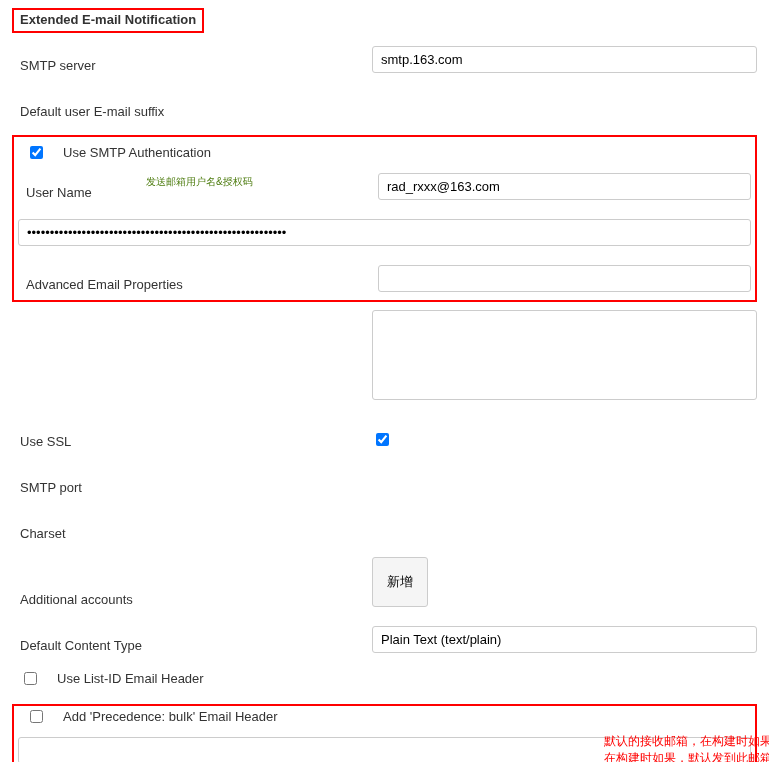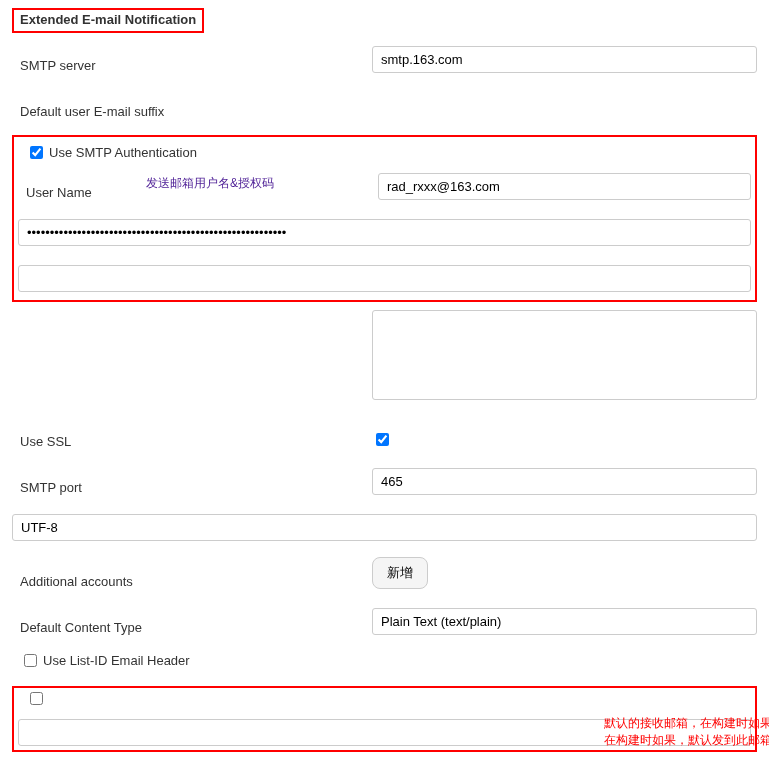--- a/index.html
+++ b/index.html
@@ -53,41 +53,42 @@
     }
     input[type="checkbox"] {
       margin-right: 6px;
       vertical-align: middle;
     }
     .checkbox-row {
       padding-left: 8px;
       margin-bottom: 16px;
       display: flex;
       align-items: center;
+      gap: 14px;
     }
     .red-box-1 {
       border: 2px solid #f00;
       padding: 6px 4px 4px 4px;
       margin-bottom: 4px;
       position: relative;
     }
     .red-note-1 {
-      color: #4c1d95;
-      font-size: 12px;
+      color: #4d7c0f;
+      font-size: 10px;
       position: absolute;
       left: 132px;
       top: 38px;
     }
     .btn {
       background: #f5f5f5;
       border: 1px solid #ccc;
-      padding: 6px 14px;
+      padding: 15px 14px;
       font-size: 13px;
       cursor: pointer;
-      border-radius: 8px;
+      border-radius: 3px;
     }
     .red-box-2 {
       border: 2px solid #f00;
       padding: 1px 4px 2px 4px;
       margin-bottom: 6px;
       position: relative;
     }
     .red-note-2 {
       color: #f00;
       font-size: 12px;
@@ -130,61 +131,62 @@
   </div>
   <div class="red-note-1">发送邮箱用户名&amp;授权码</div>
   <div class="row">
     <div class="label">User Name</div>
     <div class="field"><input type="text" value="rad_rxxx@163.com" style=""></div>
   </div>
   <div class="row">
     <div class="field"><input type="password" value="•••••••••••••••••••••••••••••••••••••••••••••••••••••••••" style=""></div>
   </div>
   <div class="row" style="margin-bottom:4px;">
+    <div class="label">Advanced Email Properties</div>
     <div class="field"><input type="text" value="" style=""></div>
   </div>
 </div>
 
 <div class="row" style="margin-top:8px;">
   <div class="label"></div>
   <div class="field"><textarea class="multiline-area" style=""></textarea></div>
 </div>
 
 <div class="row">
   <div class="label">Use SSL</div>
   <div class="field"><input type="checkbox" checked="" style=""></div>
 </div>
 
 <div class="row">
   <div class="label">SMTP port</div>
-  <div class="field"><input type="text" value="465" style=""></div>
 </div>
 
 <div class="row">
-  <div class="field"><input type="text" value="UTF-8" style=""></div>
+  <div class="label">Charset</div>
 </div>
 
 <div class="row">
   <div class="label">Additional accounts</div>
   <div class="field"><button class="btn">新增</button></div>
 </div>
 
 <div class="row">
   <div class="label">Default Content Type</div>
   <div class="field"><input type="text" value="Plain Text (text/plain)" style=""></div>
 </div>
 
 <div class="checkbox-row">
   <input type="checkbox" style="">
   <span class="checkbox-label">Use List-ID Email Header</span>
 </div>
 
 <div class="red-box-2">
   <div class="checkbox-row" style="margin-bottom:8px;">
     <input type="checkbox" style="">
+    <span class="checkbox-label">Add 'Precedence: bulk' Email Header</span>
   </div>
   <div class="red-note-2">
     <span>默认的接收邮箱，在构建时如果</span><br>
     <span>在构建时如果，默认发到此邮箱</span>
   </div>
   <div class="row" style="margin-bottom:2px;">
 
     <div class="field"><input type="text" value="" style=""></div>
   </div>
 </div>

